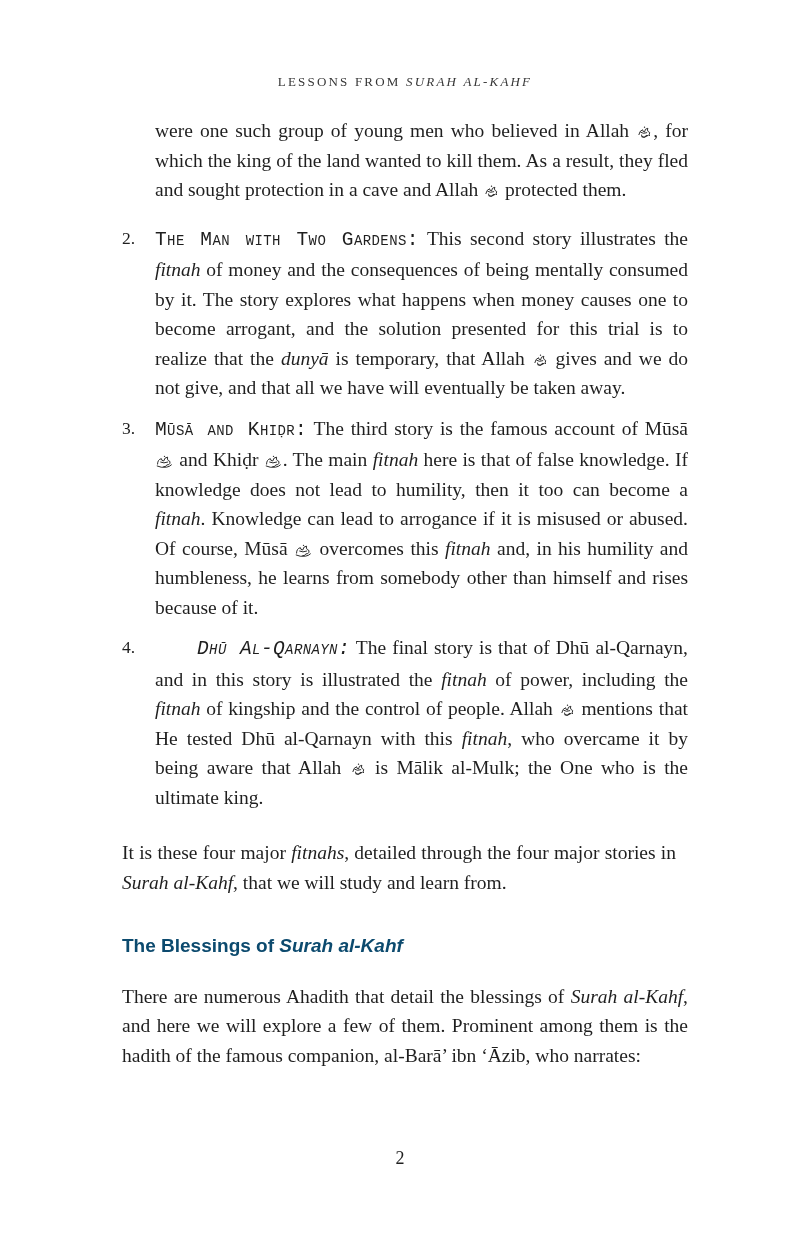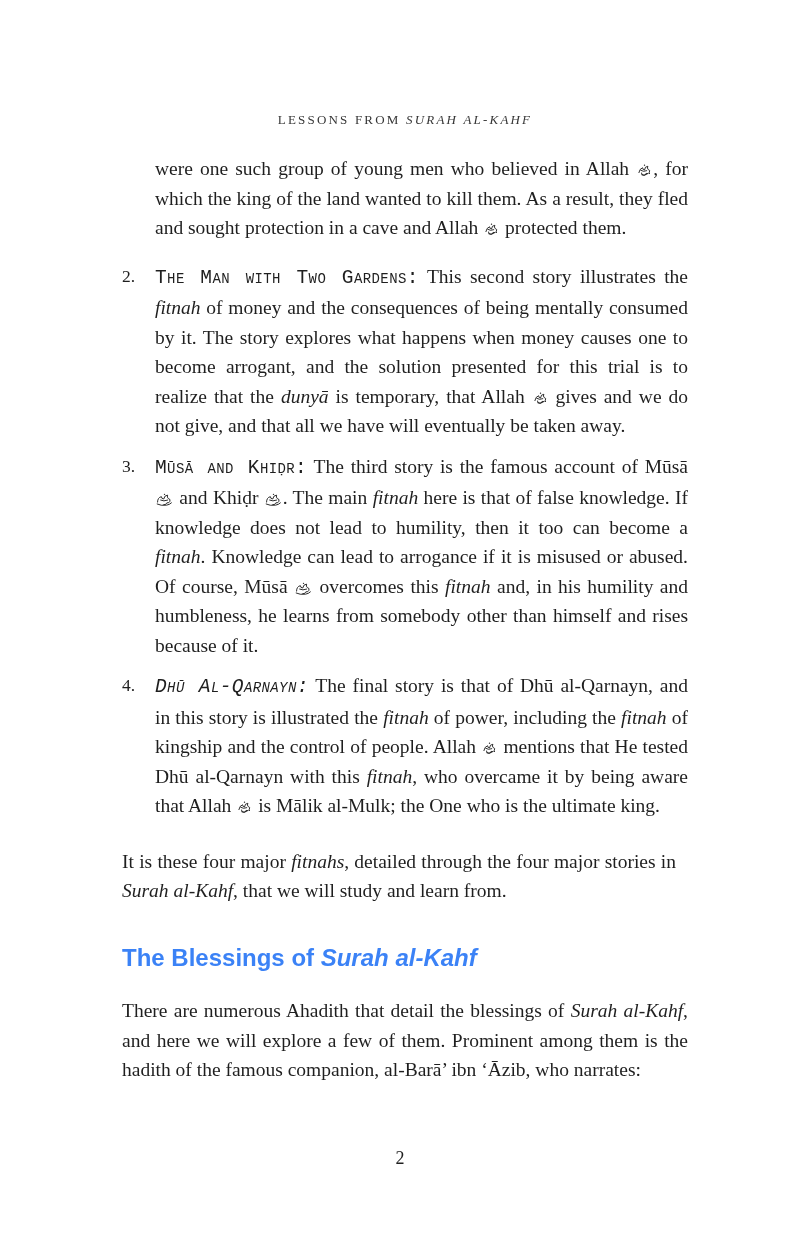--- a/index.html
+++ b/index.html
@@ -2,21 +2,21 @@
 <html lang="en"><head>
 <meta charset="utf-8">
 <style>
   html,body{margin:0;padding:0;background:#ffffff;}
   .page{
     position:relative;
     width:800px;height:1245px;
     margin:0 auto;
     background:#ffffff;
     box-sizing:border-box;
-    padding:112px 112px 0 122px;
+    padding:74px 112px 0 122px;
     overflow:hidden;
     font-family:"Liberation Serif","DejaVu Serif",serif;
   }
   .runhead{
     text-align:center;
     font-size:13px;
     letter-spacing:2.2px;
     color:#363636;
     margin-bottom:26px;
     white-space:pre;
@@ -28,28 +28,28 @@
     color:#1f1f1f;
     text-align:justify;
   }
   main i{font-style:italic;}
   .cont{margin:0 0 19px 33px;}
   ol.stories{list-style:none;margin:0;padding:0;}
   .story{display:flex;margin:0 0 11px 0;}
   .num{flex:0 0 33px;font-size:17.5px;color:#1f1f1f;}
   .li-body{flex:1;text-align:justify;}
   .sc{font-variant:small-caps;letter-spacing:.4px;font-family:Liberation Mono, monospace;}
-  .sc.it{font-style:italic;}
+  .sc.it{font-style:italic;margin-left:42px;}
   .summary{margin:26px 12px 0 0;}
   h2.blessings-h{
     font-family:"Liberation Sans","DejaVu Sans",sans-serif;
-    font-size:24px;
+    font-size:19px;
     line-height:1.2;
     font-weight:bold;
-    color:#3b82f6;
+    color:#0c4a6e;
     margin:38px 0 24px 0;
     text-align:left;
   }
   h2.blessings-h i{font-style:italic;}
   .blessings-p{margin:0;}
   .folio{
     position:absolute;left:0;right:0;bottom:76px;
     text-align:center;
     font-size:18px;
     color:#1f1f1f;

